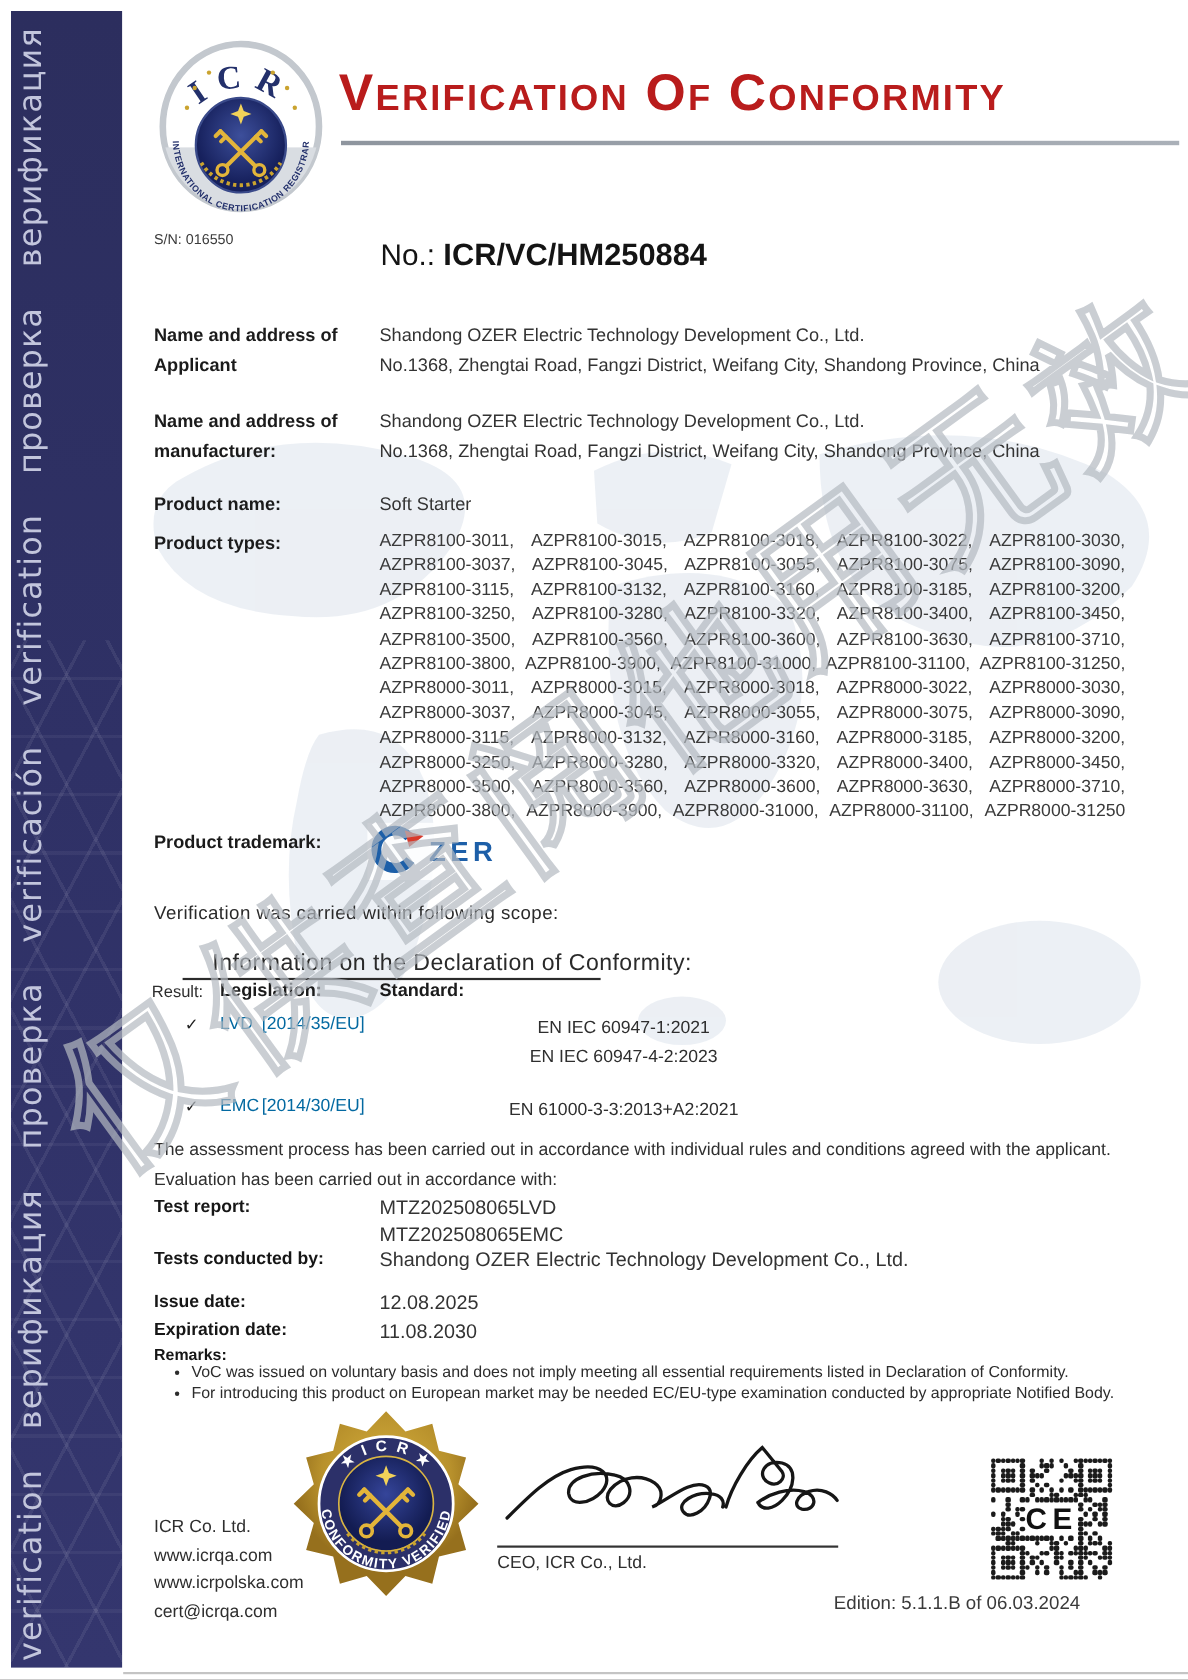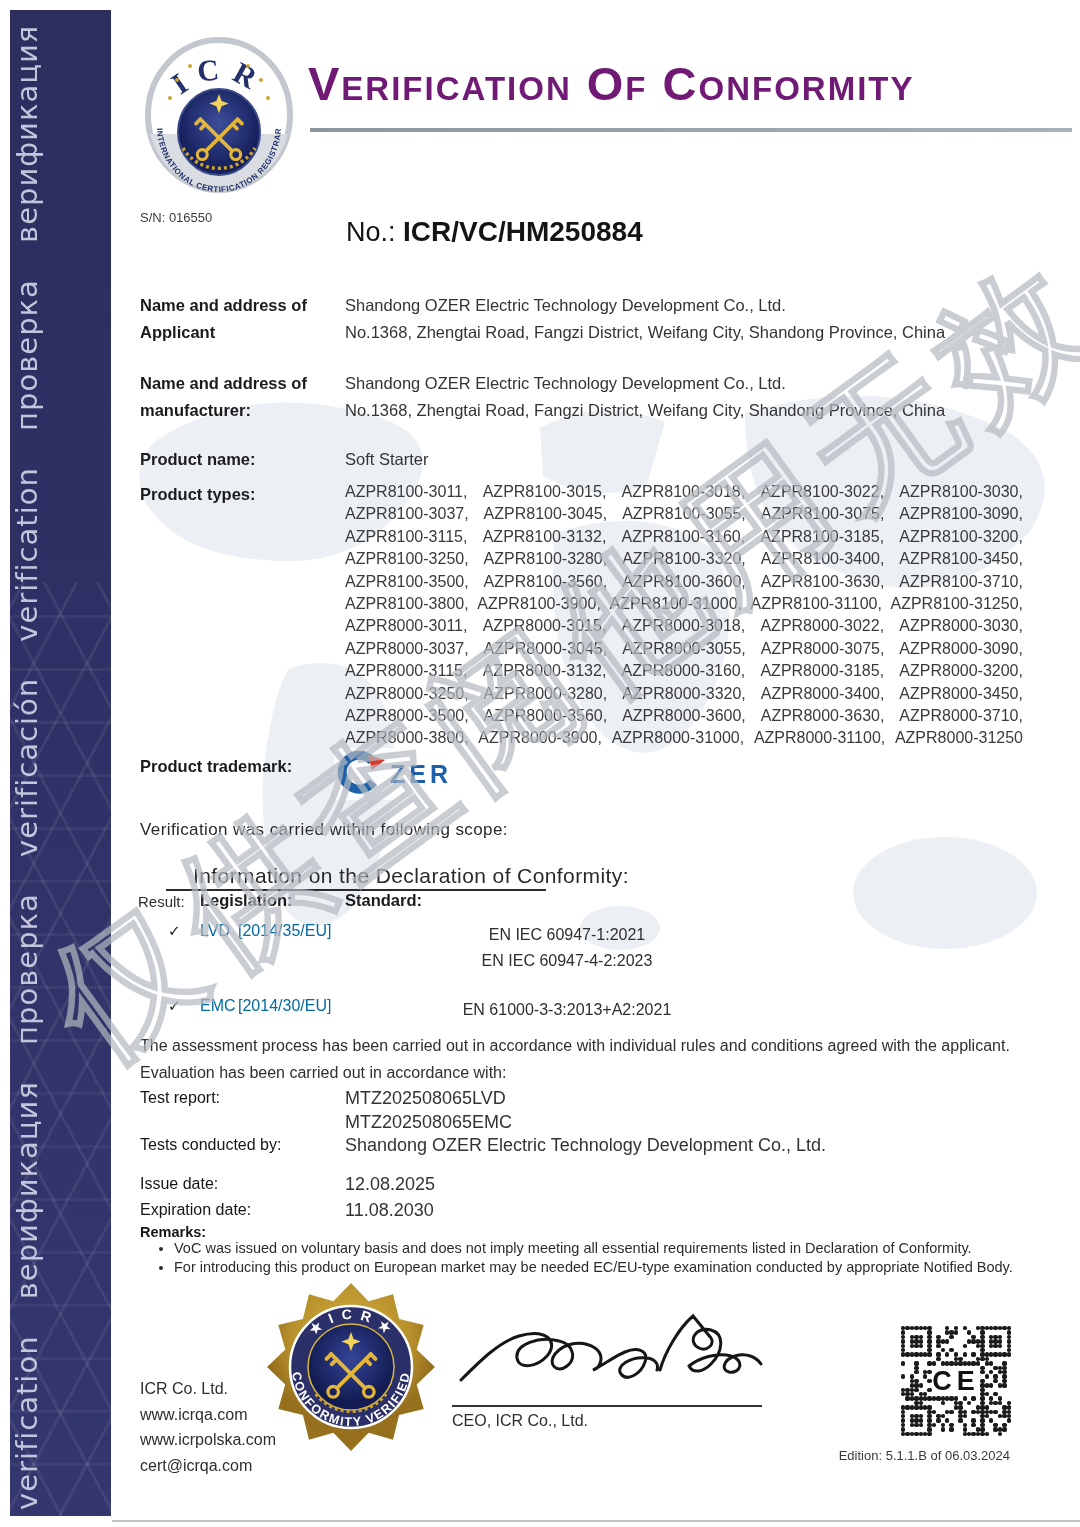--- a/index.html
+++ b/index.html
@@ -12,21 +12,21 @@
      background-image:
        repeating-linear-gradient(62deg,transparent 0 44px,rgba(255,255,255,.07) 44px 47px),
        repeating-linear-gradient(-62deg,transparent 0 44px,rgba(255,255,255,.07) 44px 47px),
        repeating-linear-gradient(0deg,transparent 0 50px,rgba(255,255,255,.05) 50px 53px);}
   .sidebar .vtext{position:absolute;left:0;top:0;width:100%;height:100%;
      writing-mode:vertical-rl;transform:rotate(180deg);
      font-size:29px;color:#c2c5dc;letter-spacing:1px;word-spacing:26px;white-space:nowrap;
      font-family:"DejaVu Sans",sans-serif;padding-top:6px;box-sizing:border-box;text-align:left;}
   
   .title{left:308px;top:56px;font-variant:small-caps;font-weight:600;font-size:47px;
-         letter-spacing:2px;color:#701a75;white-space:nowrap;}
+         letter-spacing:2px;color:#b91c1c;white-space:nowrap;}
   .title-rule{left:310px;top:128px;width:762px;height:4px;background:linear-gradient(90deg,#8e959e,#aab0b8);}
   .serial{left:140px;top:210px;font-size:13px;color:#3c3c3c;}
   .certno{left:346px;top:216px;font-size:27px;color:#141414;}
   .certno b{font-size:28px;font-weight:700;}
   
   .lbl{font-weight:700;font-size:16.5px;color:#1b1b1b;line-height:27px;}
   .val{font-size:16.5px;color:#333;line-height:27px;}
   
   .pt-grid{left:345px;top:481px;width:678px;font-size:16px;color:#3a3a3a;}
   .pt-row{display:flex;justify-content:space-between;line-height:22.4px;white-space:nowrap;}
@@ -37,31 +37,31 @@
   .tbl-rule{left:166px;top:889px;width:380px;height:2px;background:#2b2b2b;}
   .tbl-colhead{font-weight:700;font-size:16.5px;color:#1b1b1b;}
   .result-lbl{left:138px;top:893px;font-size:15px;color:#2e2e2e;}
   .doc-rows{left:168px;top:922px;width:620px;}
   .doc-row{display:grid;grid-template-columns:32px 38px 108px auto;margin-bottom:23px;}
   .doc-row .chk{font-size:15px;color:#222;}
   .doc-row .law,.doc-row .dir{font-size:16px;color:#0369a1;}
   .doc-row .stds div{font-size:16px;color:#2e2e2e;line-height:26px;text-align:center;}
   
   .para{left:140px;top:1032px;width:945px;font-size:16px;color:#2f2f2f;line-height:27px;}
-  .rep-lbl{font-weight:400;font-size:16px;color:#161616;line-height:24px;}
+  .rep-lbl{font-weight:700;font-size:16px;color:#161616;line-height:24px;}
   .rep-val{font-size:18px;color:#333;line-height:24px;}
   
   .remarks-lbl{left:140px;top:1224px;font-weight:700;font-size:14.5px;color:#161616;}
   .remarks-list{left:158px;top:1240px;width:900px;margin:0;padding-left:16px;}
   .remarks-list li{font-size:14.5px;color:#2c2c2c;line-height:17.5px;margin-bottom:1px;}
   
   .company{left:140px;top:1376px;font-size:16px;color:#2e2e2e;line-height:25.5px;}
   .sig-rule{left:452px;top:1405px;width:310px;height:2px;background:#333;}
   .sig-title{left:452px;top:1412px;width:310px;text-align:left;font-size:16px;color:#2e2e2e;}
-  .edition{left:758px;top:1448px;width:252px;text-align:right;font-size:13px;color:#3a3a3a;}
+  .edition{left:758px;top:1448px;width:252px;text-align:left;font-size:17px;color:#3a3a3a;}
   .qr{left:901px;top:1326px;width:110px;height:110px;background:#fff;display:grid;
       grid-template-columns:repeat(25,1fr);grid-template-rows:repeat(25,1fr);}
   .qr .m{background:transparent;}
   .qr .m.f{background:#1b1b1b;border-radius:40%;}
   .qr-ce{left:901px;top:1326px;width:110px;height:110px;display:flex;align-items:center;justify-content:center;
          font-weight:700;font-size:27px;letter-spacing:5px;color:#111;pointer-events:none;}
   
   .watermark{left:70px;top:930px;transform:rotate(-36deg);transform-origin:0 50%;
      font-size:142px;font-weight:700;letter-spacing:14px;white-space:nowrap;
      color:transparent;-webkit-text-stroke:2px #b4bac1;opacity:.7;pointer-events:none;z-index:5;}

